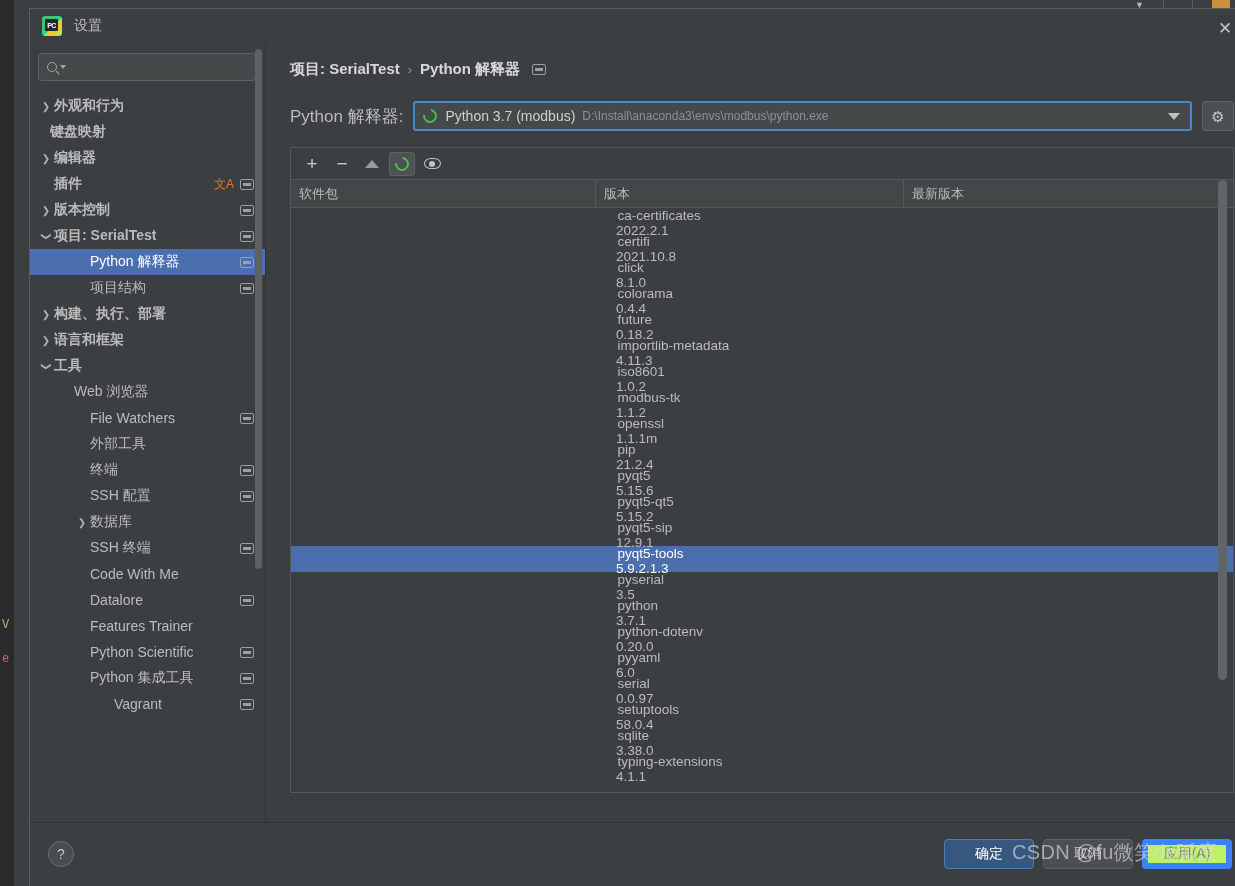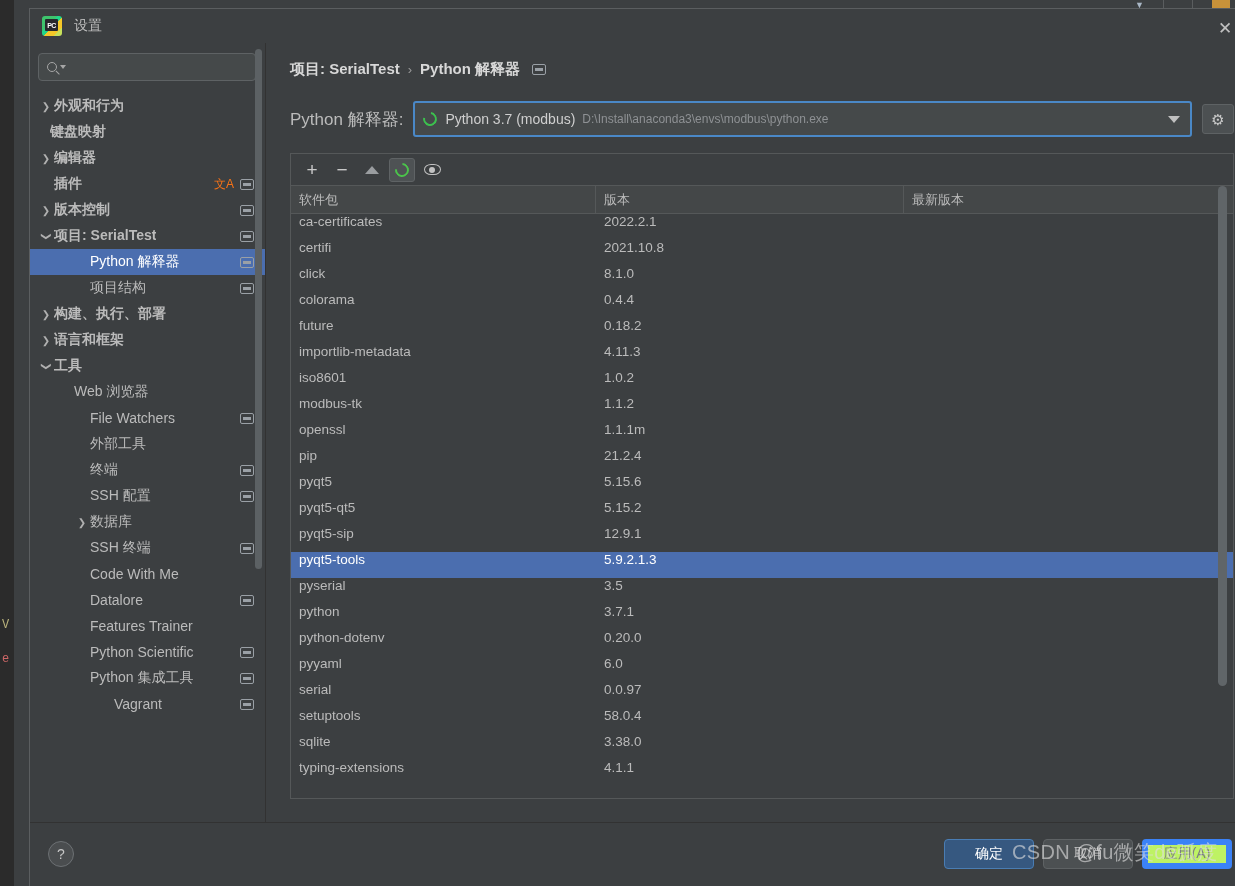--- a/index.html
+++ b/index.html
@@ -151,21 +151,21 @@
     border-radius: 2px; position: relative; margin-left: 4px;
   }
   #bc-badge::after {
     content: ""; position: absolute; left: 2px; top: 3px;
     width: 8px; height: 3px; background: #9aa0a6;
   }
 
   #interp-row { display: flex; align-items: center; gap: 10px; margin-top: 6px; }
   #interp-label { color: #bbbbbb; font-size: 17px; white-space: nowrap; }
   #interp-combo {
-    flex: 1; height: 36px; background: #45494a;
+    flex: 1; height: 30px; background: #45494a;
     border: 2px solid #4a88c7; border-radius: 3px;
     display: flex; align-items: center; padding: 0 6px 0 8px; min-width: 0;
   }
   #conda-icon {
     width: 14px; height: 14px; border: 2.2px solid #3cbf4e;
     border-radius: 50%; flex: none; border-top-color: transparent;
     transform: rotate(-35deg);
   }
   #interp-name { color: #cfcfcf; font-size: 14px; margin-left: 8px; white-space: nowrap; }
   #interp-path { color: #8e9194; font-size: 12px; margin-left: 7px; white-space: nowrap; overflow: hidden; }
@@ -222,22 +222,22 @@
   #pkg-header-row .hcell {
     display: flex; align-items: center; padding-left: 8px;
     border-right: 1px solid #555859;
   }
   .col-name { width: 305px; flex: none; }
   .col-ver  { width: 308px; flex: none; }
   .col-latest { flex: 1; border-right: none !important; }
 
   #pkg-rows { flex: 1; overflow: hidden; position: relative; }
   .pkg-row {
-    height: 26px; display: flex; align-items: flex-start;
-    color: #bbbbbb; font-size: 13.5px; cursor: pointer;
+    height: 26px; display: flex; align-items: center;
+    color: #bbbbbb; font-size: 13.5px; cursor: pointer; flex-direction: column;
   }
   .pkg-row.selected { background: #4b6eaf; color: #ffffff; }
   .pkg-row .cell { padding-left: 8px; overflow: hidden; white-space: nowrap; }
   #pkg-scroll-track {
     position: absolute; right: 3px; top: 0; width: 9px; bottom: 0;
   }
   #pkg-scroll-thumb {
     position: absolute; right: 3px; top: 32px; width: 9px; height: 500px;
     background: #606568; border-radius: 5px;
   }

